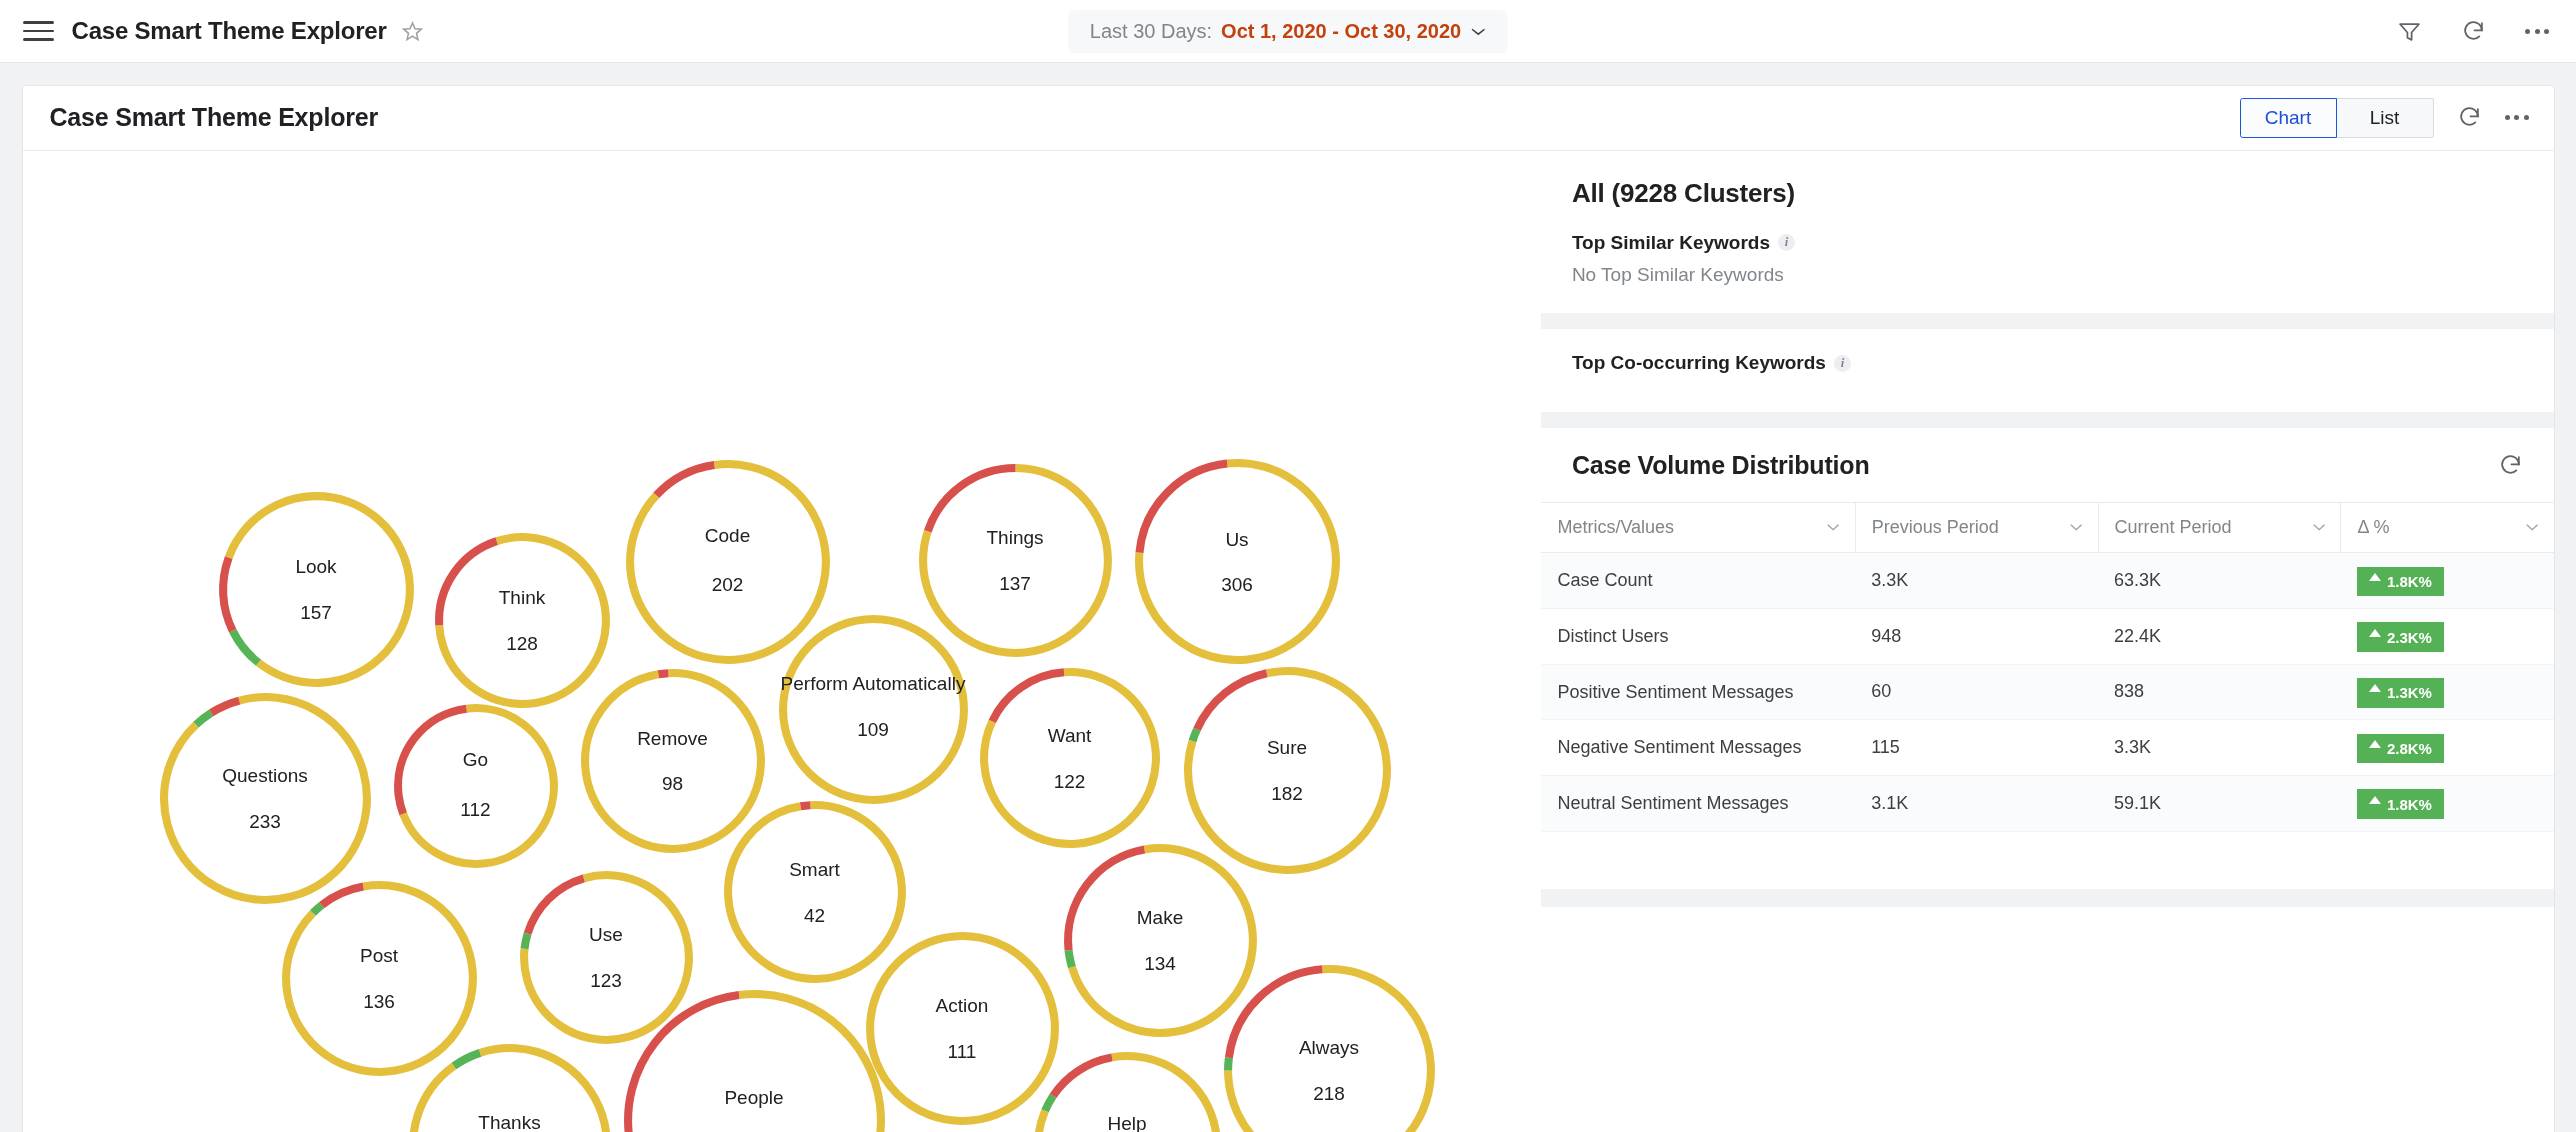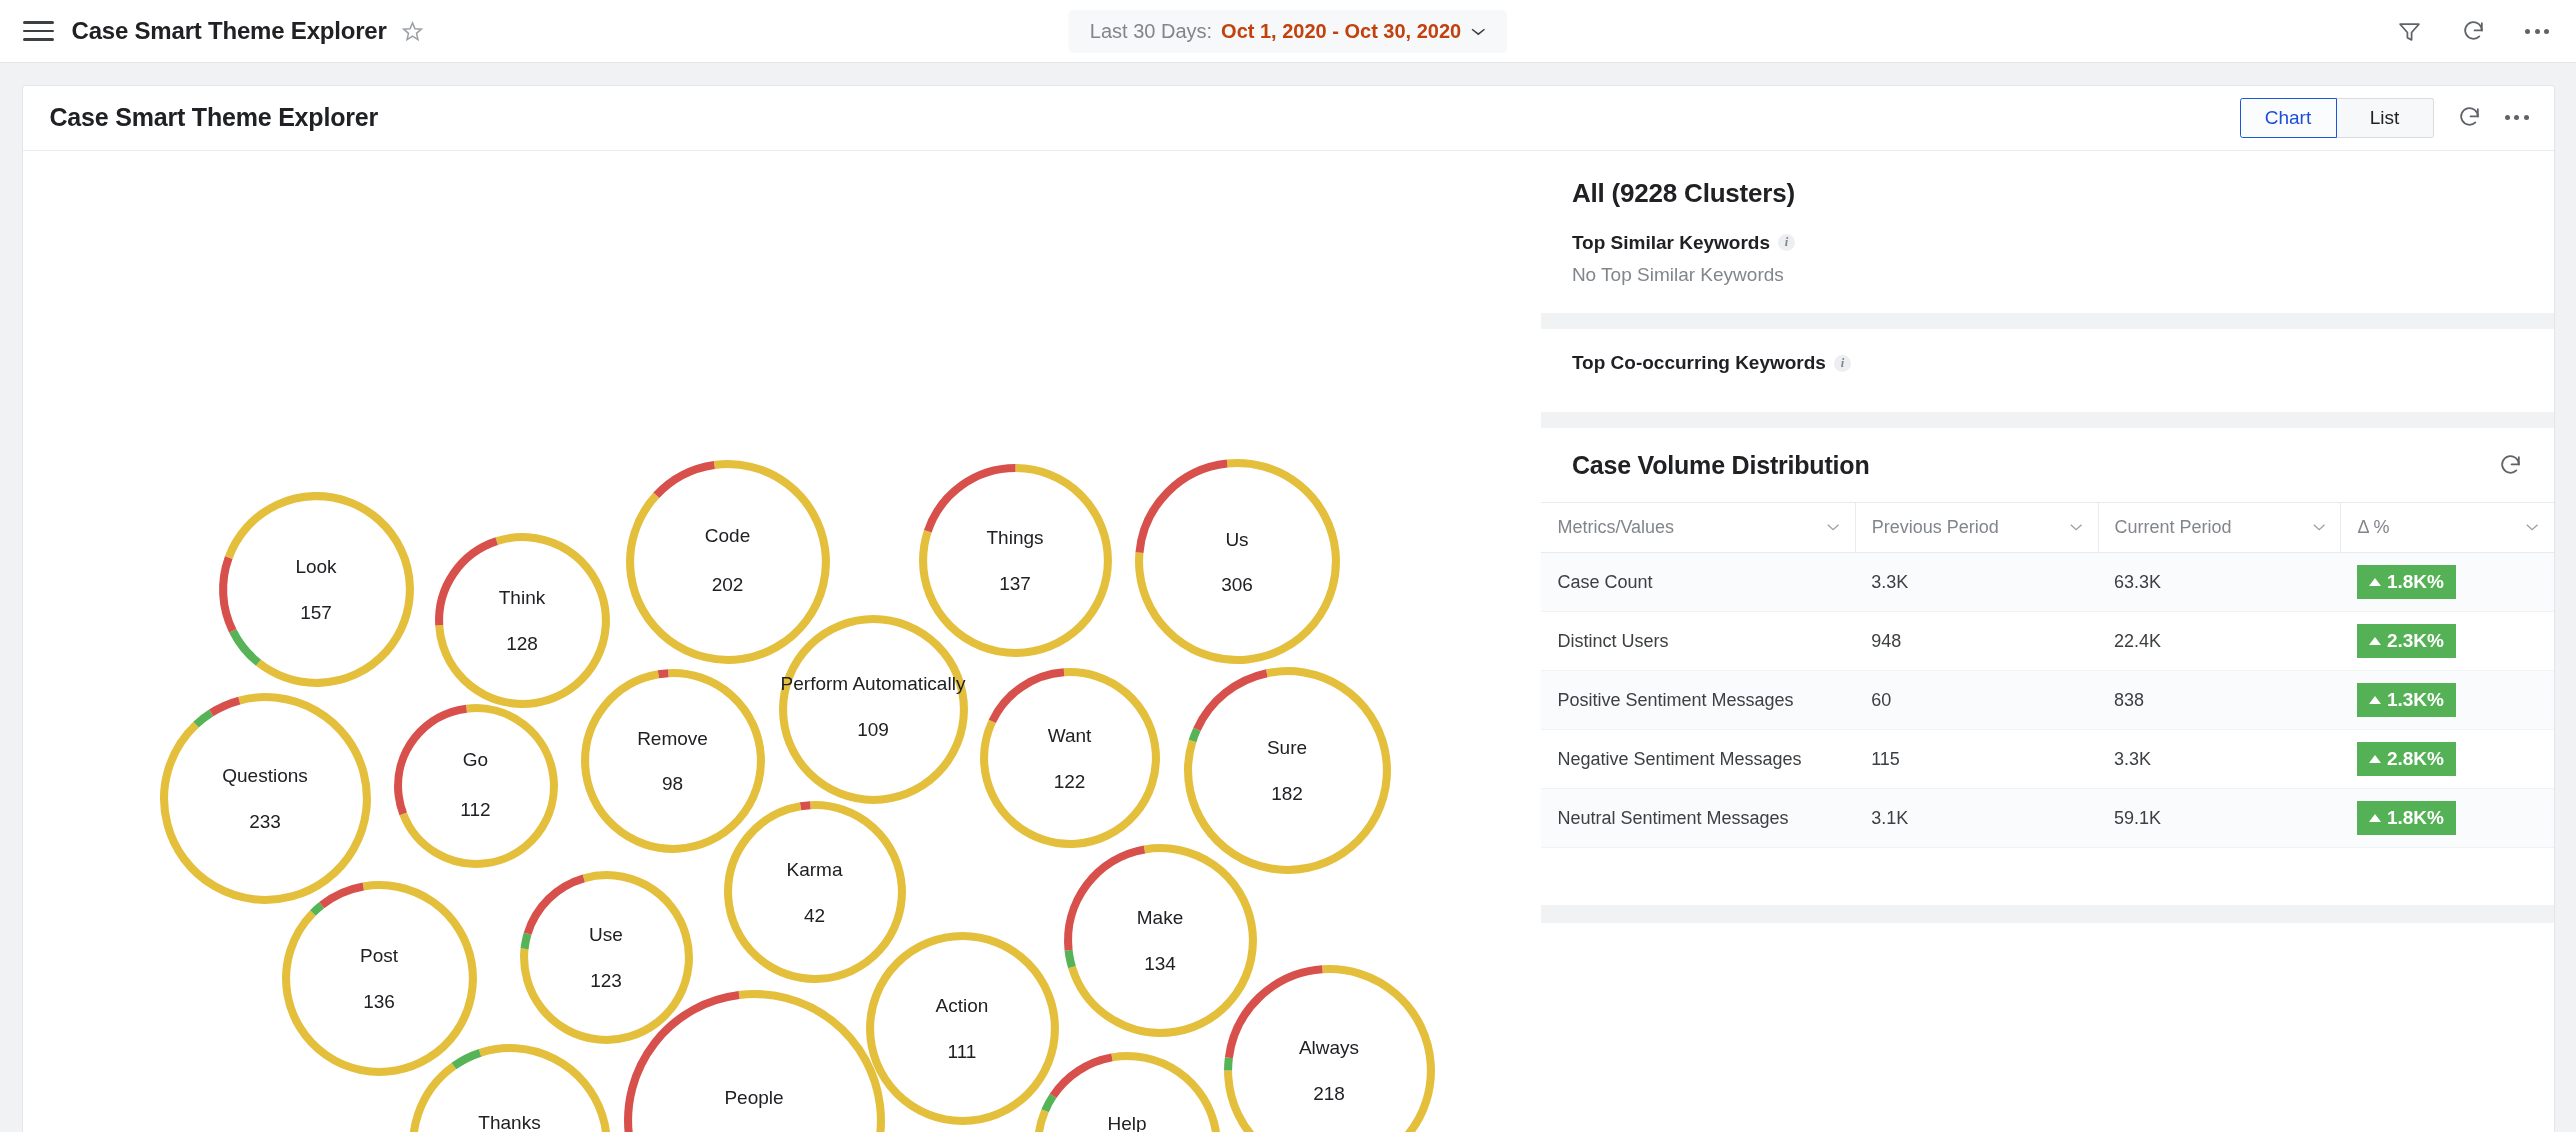--- a/index.html
+++ b/index.html
@@ -133,22 +133,22 @@
   thead th:last-child { border-right: none; }
   thead th .thchev { position: absolute; right: 14.3px; top: 50%; transform: translateY(-50%); }
   tbody td {
     font-size: 18px; color: #3c4043; padding: 11.7px 16px; vertical-align: middle;
     border-bottom: 0.9px solid #f1f2f4;
   }
   tbody tr:nth-child(odd) td { background: #fafbfc; }
   tbody tr:nth-child(even) td { background: #ffffff; }
   td.metric { line-height: 1.25; }
   .badge {
-    display: inline-flex; align-items: center; gap: 6.3px;
-    background: #55b155; color: #fff; font-size: 19px; font-weight: 700;
+    display: inline-flex; align-items: flex-start; gap: 6.3px;
+    background: #55b155; color: #fff; font-size: 15px; font-weight: 700;
     border-radius: 0; padding: 6.3px 11.7px; white-space: nowrap;
   }
   .tri { width: 0; height: 0; border-left: 6.3px solid transparent; border-right: 6.3px solid transparent; border-bottom: 8px solid #fff; }
   .tbl-tail { background:#fff; flex:1; }
   .tail-gap { height: 18px; background:#f1f2f4; }
   .tail-white { background:#fff; height: 57px; }
 </style>
 </head>
 <body>
 
@@ -299,21 +299,21 @@
             <circle cx="120" cy="120" r="111" fill="none" stroke="#d8504b" stroke-width="9" stroke-dasharray="104.6150353645401 593.8185337323939" stroke-dashoffset="-592.8185337323939" transform="rotate(-102 120 120)"></circle>
           </svg>
           <div class="lbl" style="top: 73px;">Sure</div>
           <div class="val" style="top: 120px;">182</div>
         </div>
         <div class="bubble" style="left: 697px; top: 646px; width: 190px; height: 190px;">
           <svg width="190" height="190" viewBox="0 0 212 212">
             <circle cx="106" cy="106" r="97" fill="none" stroke="#e3bf3c" stroke-width="9" stroke-dasharray="597.2795953004915 13.189379495928408" stroke-dashoffset="0" transform="rotate(-93 106 106)"></circle>
             <circle cx="106" cy="106" r="97" fill="none" stroke="#d8504b" stroke-width="9" stroke-dasharray="12.189379495928398 598.2795953004915" stroke-dashoffset="-597.2795953004915" transform="rotate(-93 106 106)"></circle>
           </svg>
-          <div class="lbl" style="top: 61px;">Karma</div>
+          <div class="lbl" style="top: 61px;">Smart</div>
           <div class="val" style="top: 108px;">42</div>
         </div>
         <div class="bubble" style="left: 493px; top: 716px; width: 181px; height: 181px;">
           <svg width="181" height="181" viewBox="0 0 202 202">
             <circle cx="101" cy="101" r="92" fill="none" stroke="#e3bf3c" stroke-width="9" stroke-dasharray="468.2229690910228 110.83007916949913" stroke-dashoffset="0" transform="rotate(-106 101 101)"></circle>
             <circle cx="101" cy="101" r="92" fill="none" stroke="#56b356" stroke-width="9" stroke-dasharray="17.341591447815656 561.7114568127063" stroke-dashoffset="-468.2229690910228" transform="rotate(-106 101 101)"></circle>
             <circle cx="101" cy="101" r="92" fill="none" stroke="#d8504b" stroke-width="9" stroke-dasharray="92.48848772168351 486.5645605388384" stroke-dashoffset="-485.56456053883846" transform="rotate(-106 101 101)"></circle>
           </svg>
           <div class="lbl" style="top: 56px;">Use</div>
           <div class="val" style="top: 103px;">123</div>

